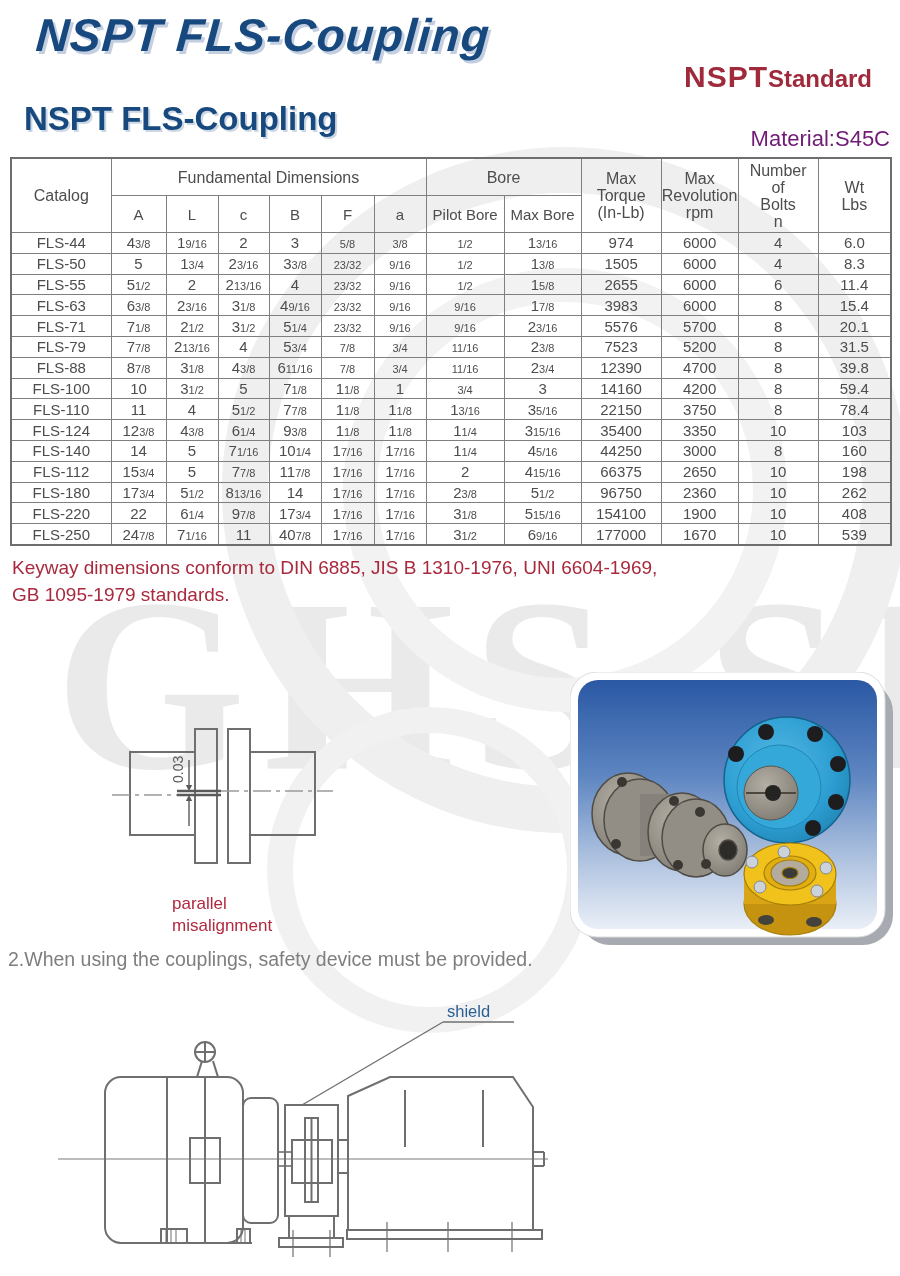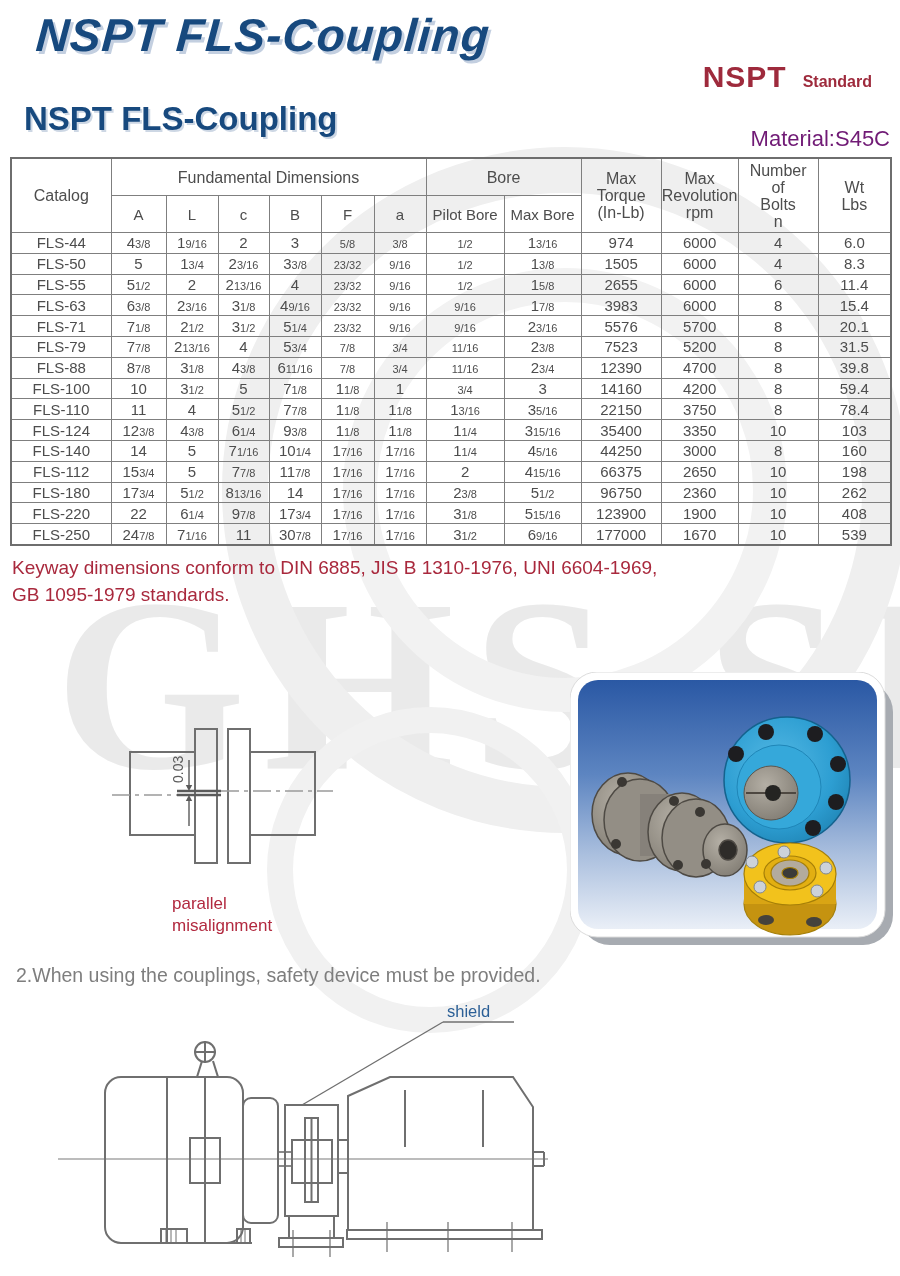--- a/index.html
+++ b/index.html
@@ -8,21 +8,21 @@
   
   .wm-text{position:absolute;left:55px;top:545px;font-family:"Liberation Serif", serif;
            font-size:245px;font-weight:bold;color:#eaeaea;letter-spacing:18px;z-index:0;white-space:nowrap;}
   .wm-arcs{position:absolute;left:0;top:0;z-index:0;}
   
   .main-title{position:absolute;left:36px;top:8px;font-size:46px;font-weight:bold;font-style:italic;
               color:#17497e;letter-spacing:1px;transform:skewX(-4deg);z-index:2;
               text-shadow:3px 3px 0 #c3cfe0;}
   .brand{position:absolute;right:28px;top:60px;z-index:2;color:#9e2a3c;white-space:nowrap;}
   .brand .b1{font-size:30px;font-weight:bold;letter-spacing:1px;}
-  .brand .b2{font-size:16px;font-weight:bold;margin-left:16px;text-align:right;}
+  .brand .b2{font-size:24px;font-weight:bold;margin-left:0;text-align:right;}
   .section-title{position:absolute;left:24px;top:100px;font-size:33px;font-weight:bold;
                  color:#17497e;z-index:2;text-shadow:2px 2px 0 #cdd7e4;}
   .material{position:absolute;left:735px;top:126px;width:155px;text-align:right;
             font-size:22px;color:#701a75;z-index:2;}
   
   table.spec{position:absolute;left:10px;top:157px;width:880px;border-collapse:collapse;
              table-layout:fixed;z-index:1;background:transparent;border:2px solid #6e6e6e;}
   table.spec th, table.spec td{border:1px solid #7f7f7f;text-align:center;vertical-align:middle;
              color:#4d4d4d;padding:0;overflow:hidden;}
   table.spec th{font-weight:normal;font-size:16px;line-height:17px;}
@@ -34,21 +34,21 @@
   .wh{font-size:15px;}
   .fr{font-size:11px;}
   
   .keyway{position:absolute;left:12px;top:554px;font-size:19px;line-height:27px;
           color:#a9293d;z-index:1;}
   .dir-head{position:absolute;left:8px;top:610px;font-size:19.5px;font-weight:bold;
             color:#1c5288;z-index:1;}
   .para{position:absolute;font-size:19.5px;line-height:31px;color:#7e7e7e;
         text-align:justify;z-index:1;}
   .para1{left:8px;top:636px;width:470px;}
-  .para2{left:16px;top:944px;width:556px;margin-top:16px;}
+  .para2{left:8px;top:944px;width:556px;}
   
   .fig1-caption{position:absolute;left:172px;top:893px;font-size:17px;line-height:22px;
                 color:#b2293f;white-space:pre-line;z-index:2;}
   .figsvg{position:absolute;z-index:1;}
   .photo{position:absolute;left:570px;top:672px;z-index:2;}
 </style>
 </head>
 <body>
 <div class="page">
 
@@ -310,31 +310,31 @@
         <tr>
           <td class="cat">FLS-220</td>
           <td>22</td>
           <td><span class="wh">6</span><span class="fr">1/4</span></td>
           <td><span class="wh">9</span><span class="fr">7/8</span></td>
           <td><span class="wh">17</span><span class="fr">3/4</span></td>
           <td><span class="wh">1</span><span class="fr">7/16</span></td>
           <td><span class="wh">1</span><span class="fr">7/16</span></td>
           <td><span class="wh">3</span><span class="fr">1/8</span></td>
           <td><span class="wh">5</span><span class="fr">15/16</span></td>
-          <td>123900</td>
+          <td>154100</td>
           <td>1900</td>
           <td>10</td>
           <td>408</td>
         </tr>
         <tr>
           <td class="cat">FLS-250</td>
           <td><span class="wh">24</span><span class="fr">7/8</span></td>
           <td><span class="wh">7</span><span class="fr">1/16</span></td>
           <td>11</td>
-          <td><span class="wh">30</span><span class="fr">7/8</span></td>
+          <td><span class="wh">40</span><span class="fr">7/8</span></td>
           <td><span class="wh">1</span><span class="fr">7/16</span></td>
           <td><span class="wh">1</span><span class="fr">7/16</span></td>
           <td><span class="wh">3</span><span class="fr">1/2</span></td>
           <td><span class="wh">6</span><span class="fr">9/16</span></td>
           <td>177000</td>
           <td>1670</td>
           <td>10</td>
           <td>539</td>
         </tr>
       </tbody>

